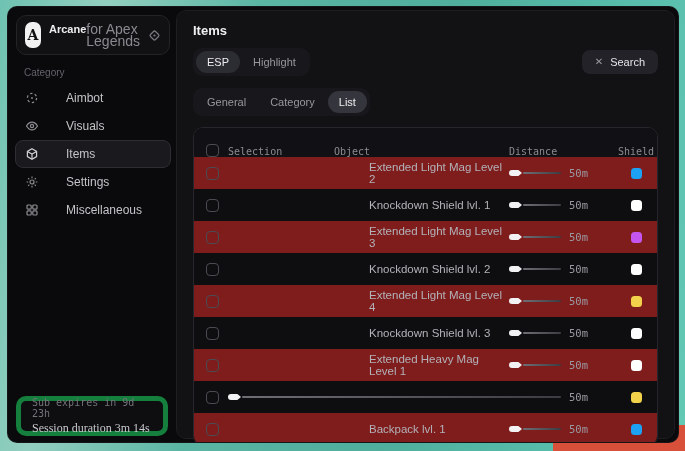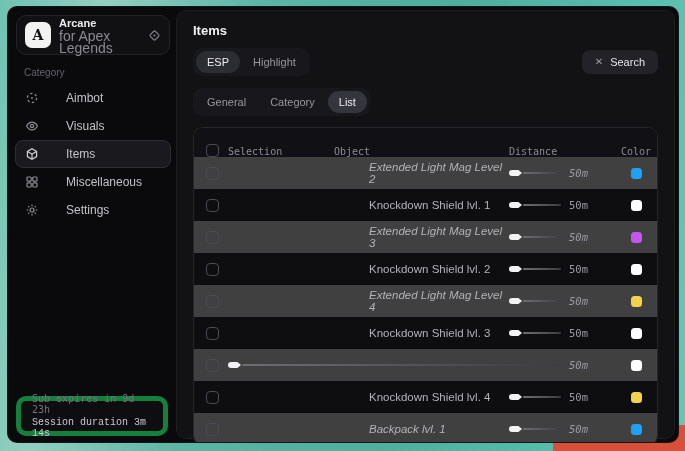--- a/index.html
+++ b/index.html
@@ -22,21 +22,21 @@
   .sidebar { position:absolute; left:0; top:0; bottom:0; width:170px; }
   .logo-card {
     margin:8px; height:40px; border:1px solid #232328; border-radius:10px;
     background:#111114; display:flex; align-items:center; padding:0 8px; gap:8px;
   }
   .logo-box {
     width:26px; height:26px; border-radius:7px; background:#f2f2f2;
     display:flex; align-items:center; justify-content:center;
     color:#111; font-weight:bold; font-size:14px; font-family:"DejaVu Serif", serif;
   }
-  .logo-texts { flex:1; display:flex; flex-direction:column; justify-content:center; }
+  .logo-texts { flex:1; display:flex; justify-content:center; }
   .logo-name { color:#ededef; font-size:11px; font-weight:bold; line-height:13px; }
   .logo-sub { color:#8a8a90; font-size:14px; line-height:12px; }
   .pin-btn { color:#7a7a80; display:flex; align-items:center; }
 
   .cat-label { color:#63636a; font-size:10px; margin:12px 0 6px 16px; }
 
   .nav { display:flex; flex-direction:column; padding:0 7px; }
   .nav-item {
     height:28px; display:flex; align-items:center; gap:27px; padding:0 9px;
     border-radius:8px; border:1px solid transparent; color:#c3c3c8; font-size:12px;
@@ -45,21 +45,21 @@
   .nav-item .nicon { color:#8d8d93; display:flex; align-items:center; }
   .nav-item.active { background:#1a1a1e; border-color:#2d2d33; }
   .nav-item.active .nicon { color:#cfcfd4; }
 
   .session-card {
     position:absolute; left:8px; right:10px; bottom:6px; height:40px;
     border:5px solid #15803d; border-radius:10px; background:#0e0e11;
     display:flex; flex-direction:column; justify-content:center; padding:6px 11px; gap:2px;
   }
   .session-line1 { font-family:"DejaVu Sans Mono", monospace; font-size:10px; color:#73737a; }
-  .session-line2 { font-family:Liberation Mono, monospace; font-size:10px; color:#c9c9ce; }
+  .session-line2 { font-family:Liberation Serif, serif; font-size:12px; color:#c9c9ce; }
 
   
   .main {
     position:absolute; left:168px; top:3px; right:3px; bottom:3px;
     background:#121215; border:1px solid #1d1d22; border-radius:10px;
     padding:12px 16px 8px 16px;
   }
   .main-title { color:#f0f0f2; font-size:13px; font-weight:bold; }
 
   .mode-row { margin-top:10px; display:flex; align-items:center; justify-content:space-between; }
@@ -94,21 +94,21 @@
   .checkbox {
     width:13px; height:13px; border:1.5px solid #4b4b52; border-radius:4px;
     background:transparent; cursor:default;
   }
   .cell-selection { width:106px; }
   .cell-object { width:175px; }
   .cell-distance { flex:1; display:flex; align-items:center; padding-right:10px; }
   .cell-color { width:42px; display:flex; justify-content:center; }
 
   .trow { height:32px; display:flex; align-items:center; }
-  .trow.odd { background:#404040;font-style:italic; }
+  .trow.odd { background:#7f1d1d; }
   .trow.even { background:#0e0e11; }
   .obj-name { color:#b2b2b8; font-size:11.5px; }
   .row-object { width:281px; padding-left:0; }
   .row-object .obj-name { margin-left:141px; display:block; }
 
   .slider { flex:1; display:flex; align-items:center; }
   .slider-thumb {
     width:13px; height:6px; background:#f2f2f4; border-radius:3px 1px 1px 3px;
     clip-path:polygon(0 0, 72% 0, 100% 50%, 72% 100%, 0 100%); flex:none; cursor:default;
   }
@@ -169,41 +169,41 @@
           <span>Visuals</span>
         </div>
         <div class="nav-item active">
           <span class="nicon">
             <svg width="14" height="14" viewBox="0 0 14 14" fill="none" stroke="currentColor" stroke-width="1.2">
               <path d="M7 1.8l4.6 2.6v5.2L7 12.2 2.4 9.6V4.4z"></path>
               <path d="M2.4 4.4L7 7l4.6-2.6M7 7v5.2"></path>
             </svg>
           </span>
           <span>Items</span>
+        </div>
+        <div class="nav-item">
+          <span class="nicon">
+            <svg width="14" height="14" viewBox="0 0 14 14" fill="none" stroke="currentColor" stroke-width="1.2">
+              <circle cx="7" cy="7" r="2"></circle>
+              <path d="M7 1.6v1.6M7 10.8v1.6M1.6 7h1.6M10.8 7h1.6M3.2 3.2l1.1 1.1M9.7 9.7l1.1 1.1M10.8 3.2L9.7 4.3M4.3 9.7l-1.1 1.1"></path>
+            </svg>
+          </span>
+          <span>Settings</span>
         </div>
         <div class="nav-item">
           <span class="nicon">
             <svg width="14" height="14" viewBox="0 0 14 14" fill="none" stroke="currentColor" stroke-width="1.2">
               <rect x="2" y="2" width="4.2" height="4.2" rx="1"></rect>
               <rect x="7.8" y="2" width="4.2" height="4.2" rx="1"></rect>
               <rect x="2" y="7.8" width="4.2" height="4.2" rx="1"></rect>
               <rect x="7.8" y="7.8" width="4.2" height="4.2" rx="1"></rect>
             </svg>
           </span>
           <span>Miscellaneous</span>
         </div>
-        <div class="nav-item">
-          <span class="nicon">
-            <svg width="14" height="14" viewBox="0 0 14 14" fill="none" stroke="currentColor" stroke-width="1.2">
-              <circle cx="7" cy="7" r="2"></circle>
-              <path d="M7 1.6v1.6M7 10.8v1.6M1.6 7h1.6M10.8 7h1.6M3.2 3.2l1.1 1.1M9.7 9.7l1.1 1.1M10.8 3.2L9.7 4.3M4.3 9.7l-1.1 1.1"></path>
-            </svg>
-          </span>
-          <span>Settings</span>
-        </div>
       </div>
 
     <div class="session-card">
       <span class="session-line1">Sub expires in 9d 23h</span>
       <span class="session-line2">Session duration 3m 14s</span>
     </div>
   </div>
 
   <div class="main">
     <div class="main-title">Items</div>
@@ -228,21 +228,21 @@
     </div>
 
     <div class="table">
       <div class="thead">
         <div class="cell-check">
           <span class="checkbox"></span>
         </div>
         <div class="cell-selection">Selection</div>
         <div class="cell-object">Object</div>
         <div class="cell-distance">Distance</div>
-        <div class="cell-color">Color</div>
+        <div class="cell-color">Shield</div>
       </div>
       <div id="tbody">
           <div class="trow odd">
     <div class="cell-check">
       <span class="checkbox"></span>
     </div>
     <div class="row-object">
       <span class="obj-name">Extended Light Mag Level 2</span>
     </div>
     <div class="cell-distance">
@@ -343,38 +343,38 @@
       <span class="dist-value">50m</span>
     </div>
     <div class="cell-color">
       <span class="swatch" style="background: rgb(255, 255, 255);"></span>
     </div>
   </div>
           <div class="trow odd">
     <div class="cell-check">
       <span class="checkbox"></span>
     </div>
+    <div class="row-object">
+      <span class="obj-name">Extended Heavy Mag Level 1</span>
+    </div>
     <div class="cell-distance">
       <div class="slider">
         <span class="slider-thumb"></span>
         <span class="slider-track"></span>
       </div>
       <span class="dist-value">50m</span>
     </div>
     <div class="cell-color">
       <span class="swatch" style="background: rgb(255, 255, 255);"></span>
     </div>
   </div>
           <div class="trow even">
     <div class="cell-check">
       <span class="checkbox"></span>
     </div>
-    <div class="row-object">
-      <span class="obj-name">Knockdown Shield lvl. 4</span>
-    </div>
     <div class="cell-distance">
       <div class="slider">
         <span class="slider-thumb"></span>
         <span class="slider-track"></span>
       </div>
       <span class="dist-value">50m</span>
     </div>
     <div class="cell-color">
       <span class="swatch" style="background: rgb(242, 210, 75);"></span>
     </div>

